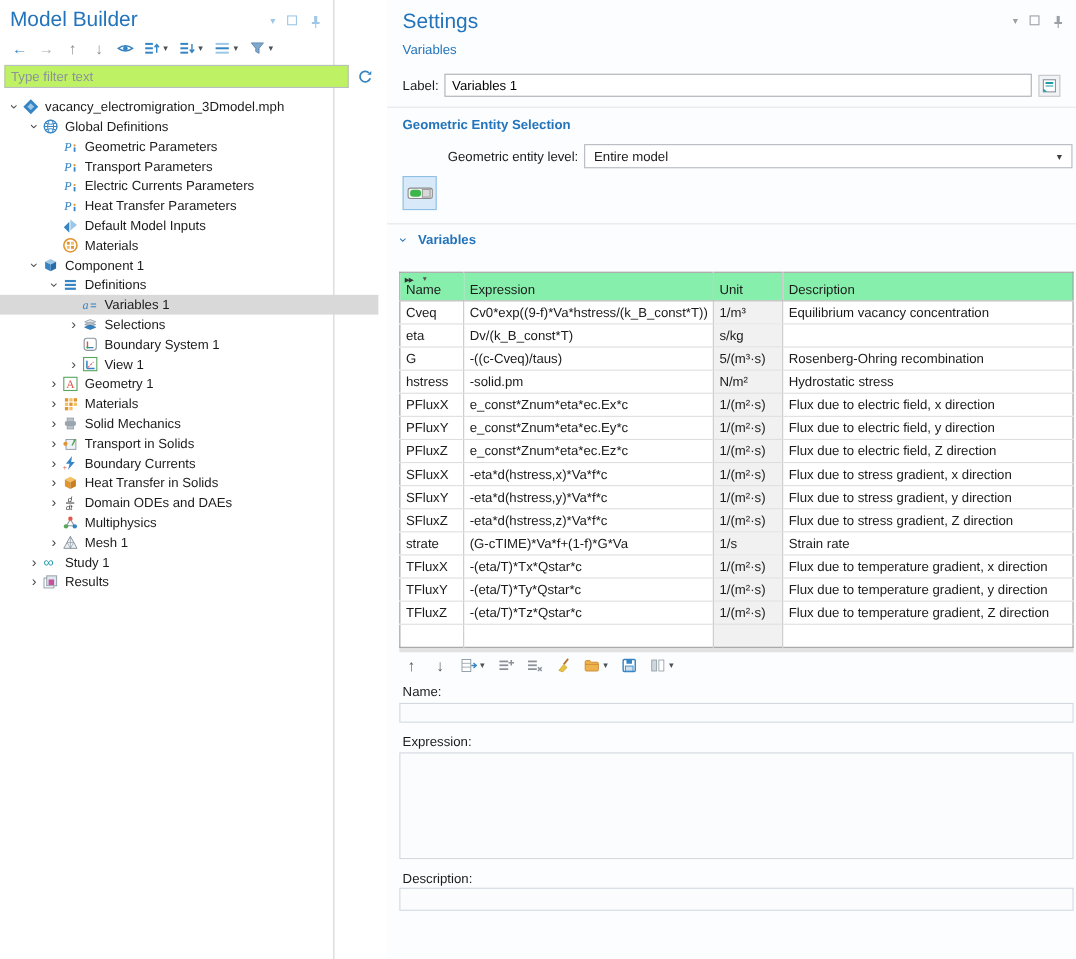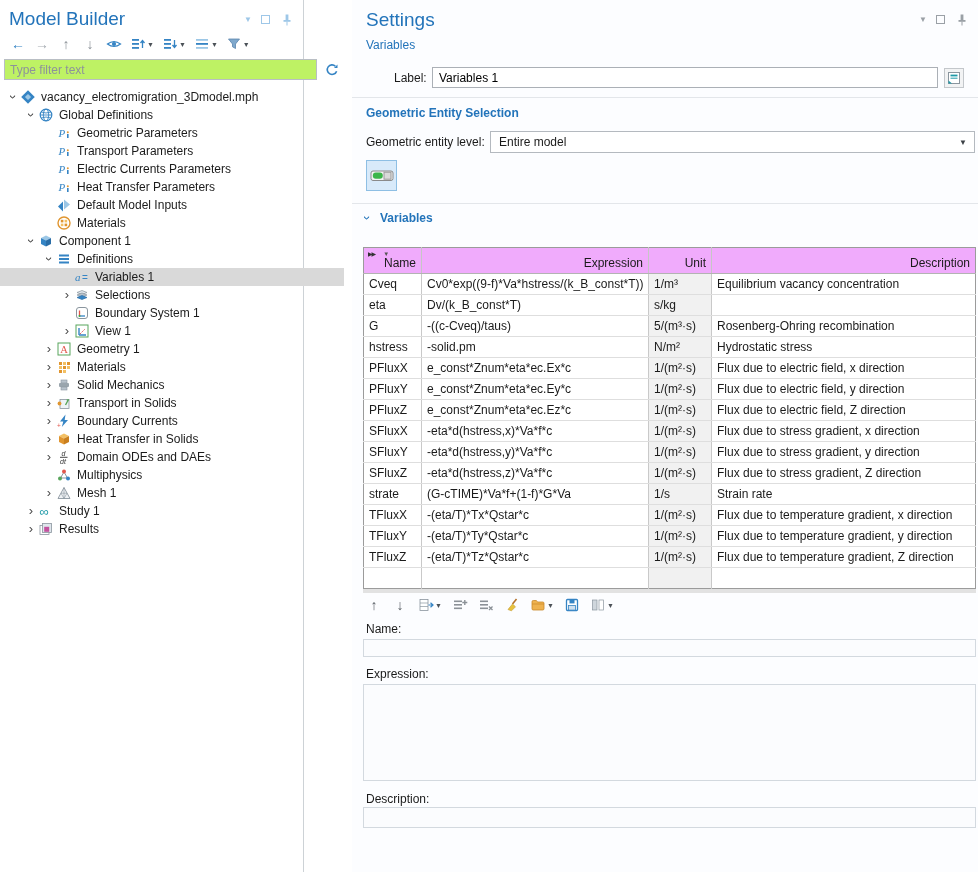--- a/index.html
+++ b/index.html
@@ -26,37 +26,37 @@
   .tree-row.selected { background:#d9d9d9; }
   .expander { width:14px; display:inline-flex; justify-content:center; color:#4a4a4a; font-size:13px; line-height:12px; }
   .exp-open { display:inline-block; transform:rotate(90deg); }
   .tree-ico { width:16px; height:16px; margin-right:5px; flex:0 0 16px; display:inline-flex; align-items:center; justify-content:center; }
   .tree-label { font-size:12px; }
 
   
   #s-title { position:absolute; top:9px; left:14px; }
   #s-sub { position:absolute; top:38px; left:14px; color:#2374ba; font-size:12px; }
   #label-row { position:absolute; top:67px; left:14px; width:598px; display:flex; align-items:center; }
-  #label-row .fld-label { width:38px;margin-left:28px; }
+  #label-row .fld-label { width:38px; }
   #label-input { flex:1; height:21px; border:1px solid #abb0b6; background:#fff; padding:0 6px; font:12px "Liberation Sans",sans-serif; }
   #label-side-btn { width:20px; height:20px; margin-left:6px; border:1px solid #c3c7cb; background:#f2f3f4; display:inline-flex; align-items:center; justify-content:center; }
   .divider { position:absolute; left:0; width:626px; border-top:1px solid #e3e6ea; }
   .sec-head { position:absolute; left:14px; color:#2374ba; font-weight:700; font-size:12px; }
   #level-row { position:absolute; top:131px; left:14px; width:609px; display:flex; align-items:center; }
-  #level-row .fld-label { width:124px; }
+  #level-row .fld-label { width:124px;margin-left:41px; }
   #level-select { flex:1; height:22px; border:1px solid #b4b9bf; background:#fff; display:flex; align-items:center; padding:0 8px; position:relative; }
   #level-select .dd-arrow { position:absolute; right:7px; font-size:8px; color:#3c4146; }
   #active-toggle { position:absolute; top:160px; left:14px; width:31px; height:31px; background:#d8eafa; border:1px solid #8ebfe4; display:flex; align-items:center; justify-content:center; }
   #var-sec-head { top:211px; left:28px; }
   #var-sec-chevron { position:absolute; top:212px; left:13px; color:#2374ba; font-size:13px; line-height:12px; display:inline-block; transform:rotate(90deg); }
 
   #var-table-wrap { position:absolute; top:247px; left:11px; width:613px; }
   table { border-collapse:collapse; table-layout:fixed; width:613px; background:#fff; border:1px solid #9b9b9b; }
   col.c-name { width:58px; } col.c-expr { width:227px; } col.c-unit { width:63px; }
-  th { background:#f0abfc; font-weight:400; text-align:right; border-right:1px solid #c6c6c6; border-bottom:1px solid #b3b3b3; height:26px; vertical-align:bottom; padding:1px 5px 3px 5px; overflow:hidden; }
+  th { background:#86efac; font-weight:400; text-align:left; border-right:1px solid #c6c6c6; border-bottom:1px solid #b3b3b3; height:26px; vertical-align:bottom; padding:1px 5px 3px 5px; overflow:hidden; }
   th:last-child, td:last-child { border-right:none; }
   td { height:21px; border-right:1px solid #c9c9c9; border-bottom:1px solid #dedede; padding:1px 5px; white-space:nowrap; overflow:hidden; font-size:12px; }
   tr:last-child td { border-bottom:none; }
   td.unit-cell { background:#f1f1f1; }
   #hdr-corner { position:relative; }
   .hdr-top { position:absolute; top:2px; left:4px; display:flex; gap:8px; align-items:center; }
   .skip-glyph { font-size:6px; color:#333; letter-spacing:-1px; }
   .mini-caret { font-size:6px; color:#555; }
   #table-hscroll { position:absolute; top:589px; left:11px; width:613px; height:4px; background:#e2e2e2; }
 

